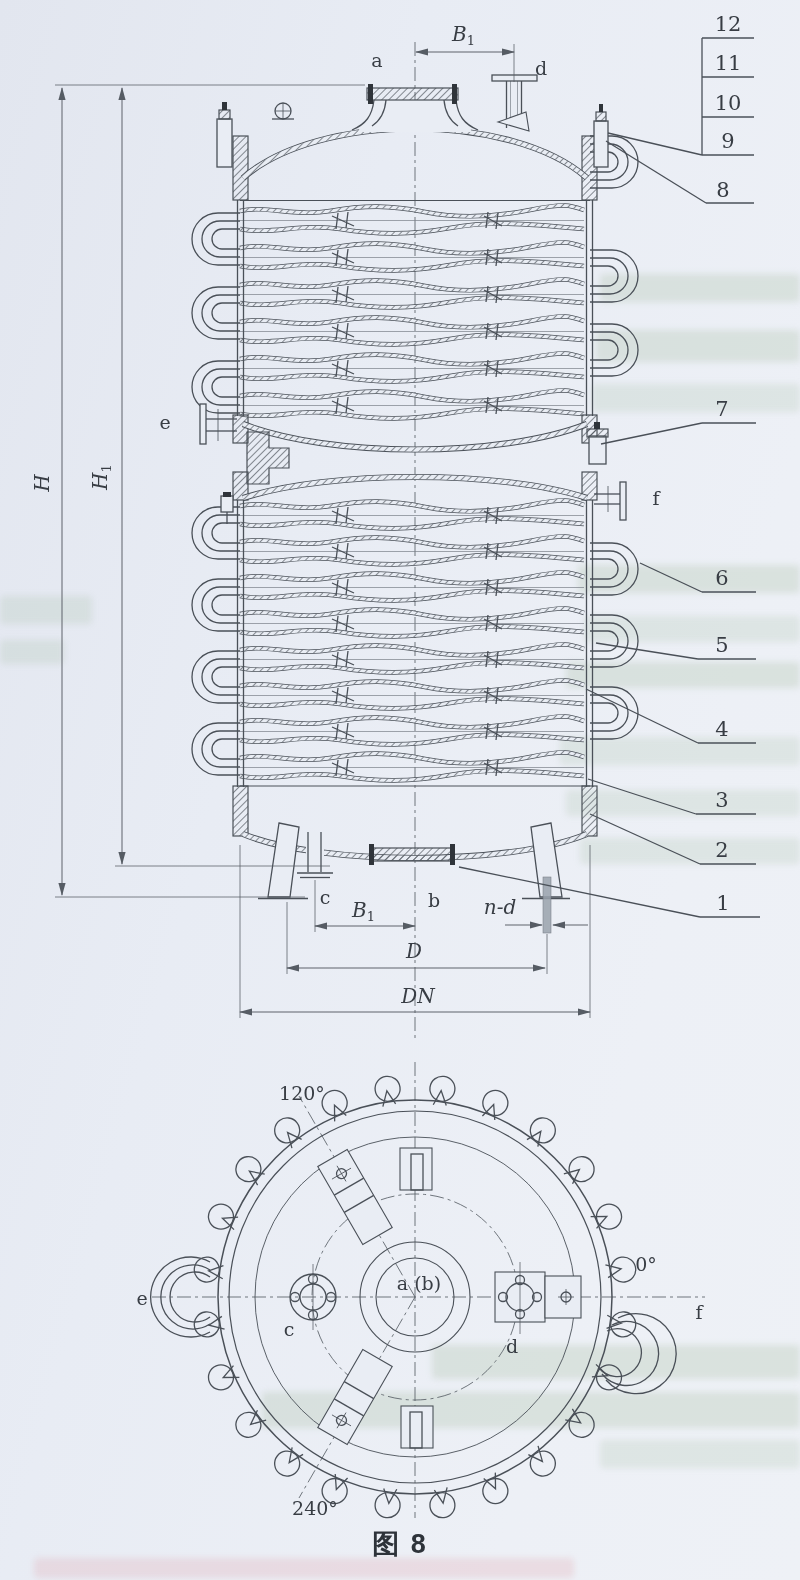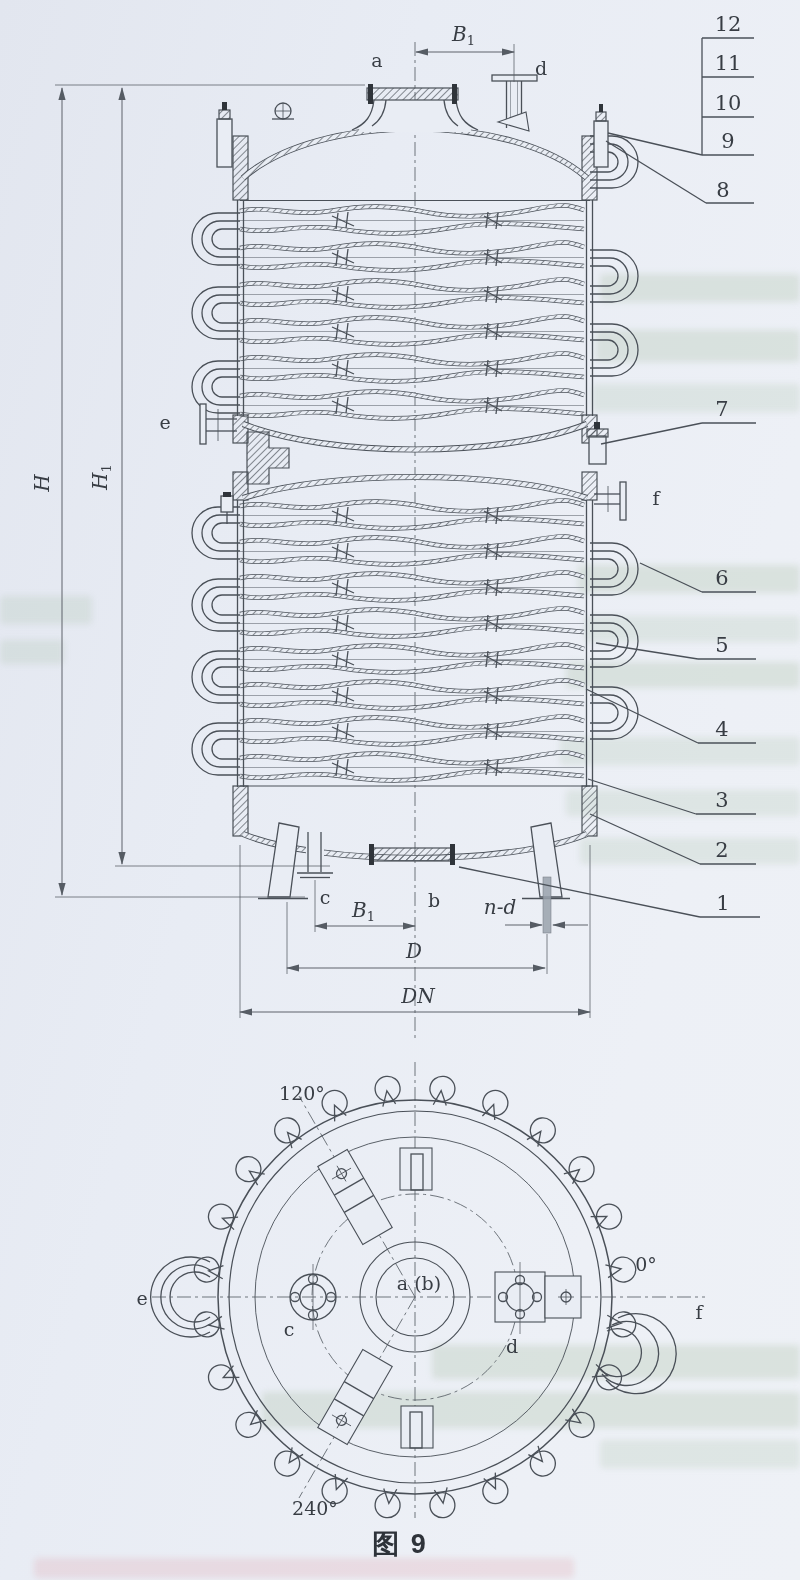--- a/index.html
+++ b/index.html
@@ -476,15 +476,15 @@
       <text class="ang" x="315" y="1515" text-anchor="middle">240°</text>
       <text class="lett" x="419" y="1290" text-anchor="middle">a (b)</text>
       <text class="lett" x="289" y="1336" text-anchor="middle">c</text>
       <text class="lett" x="512" y="1353" text-anchor="middle">d</text>
       <text class="lett" x="142" y="1305" text-anchor="middle">e</text>
       <text class="lett" x="699" y="1319" text-anchor="middle">f</text>
     </g>
   </svg>
 
   <div class="caption">
-    <span>图 9</span>
+    <span>图 8</span>
   </div>
 </div>
 
 </body></html>

